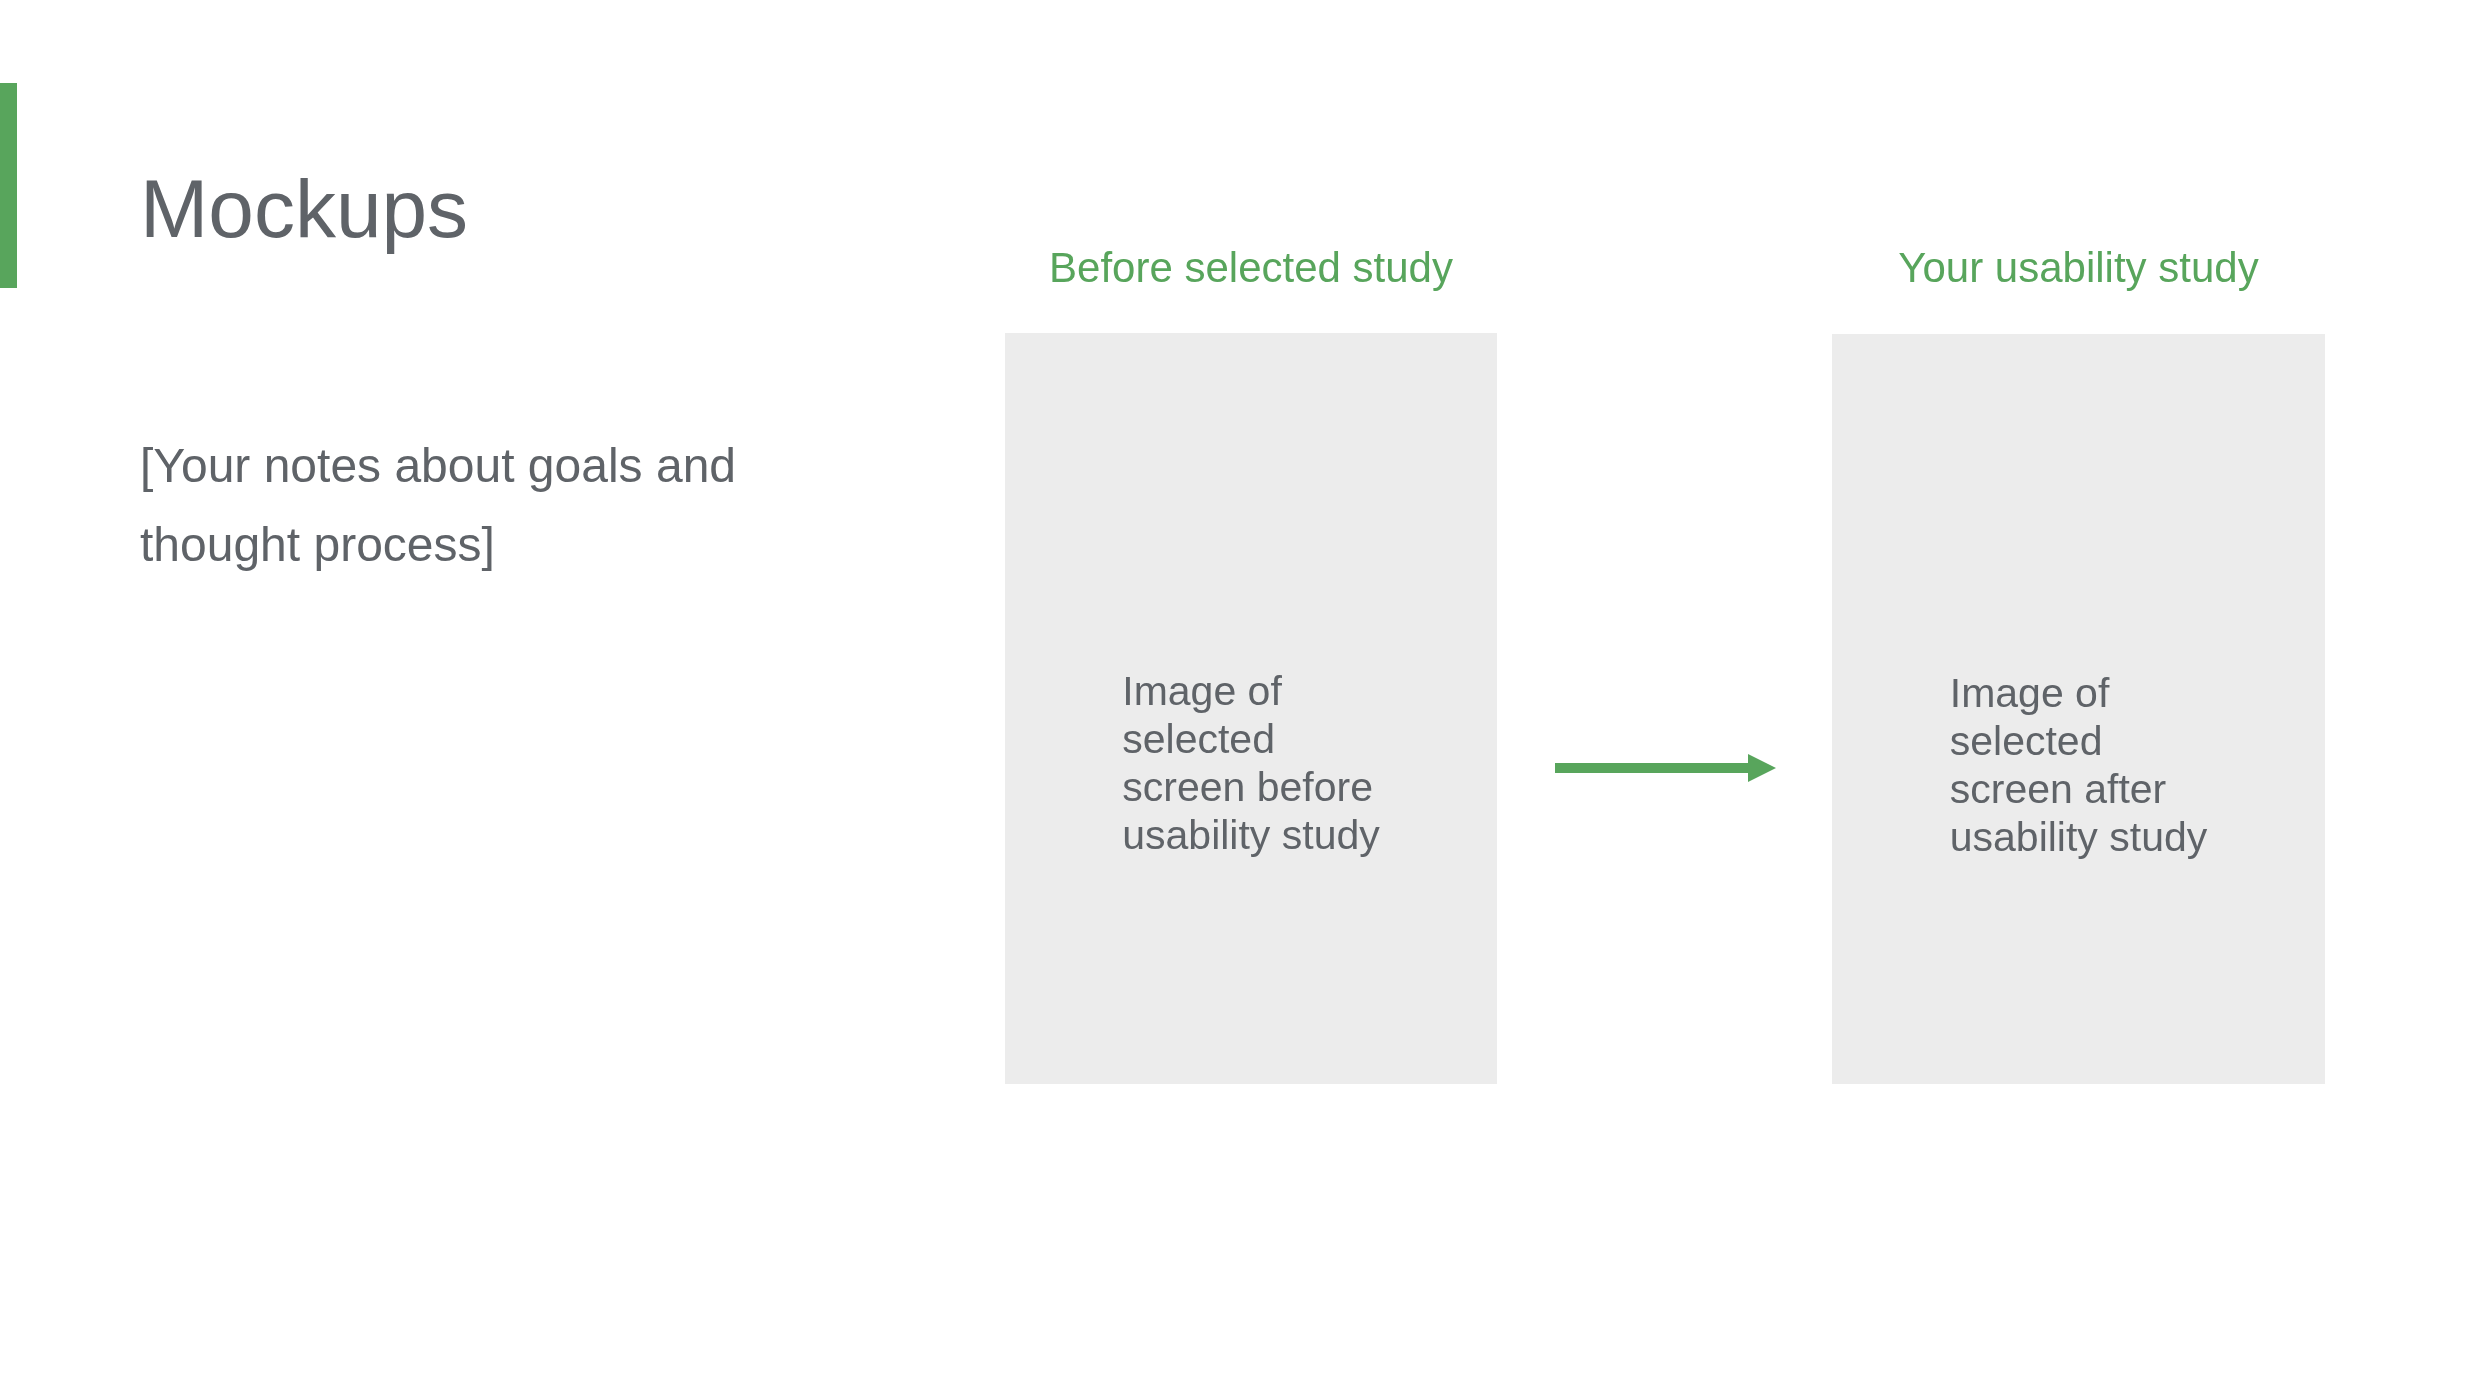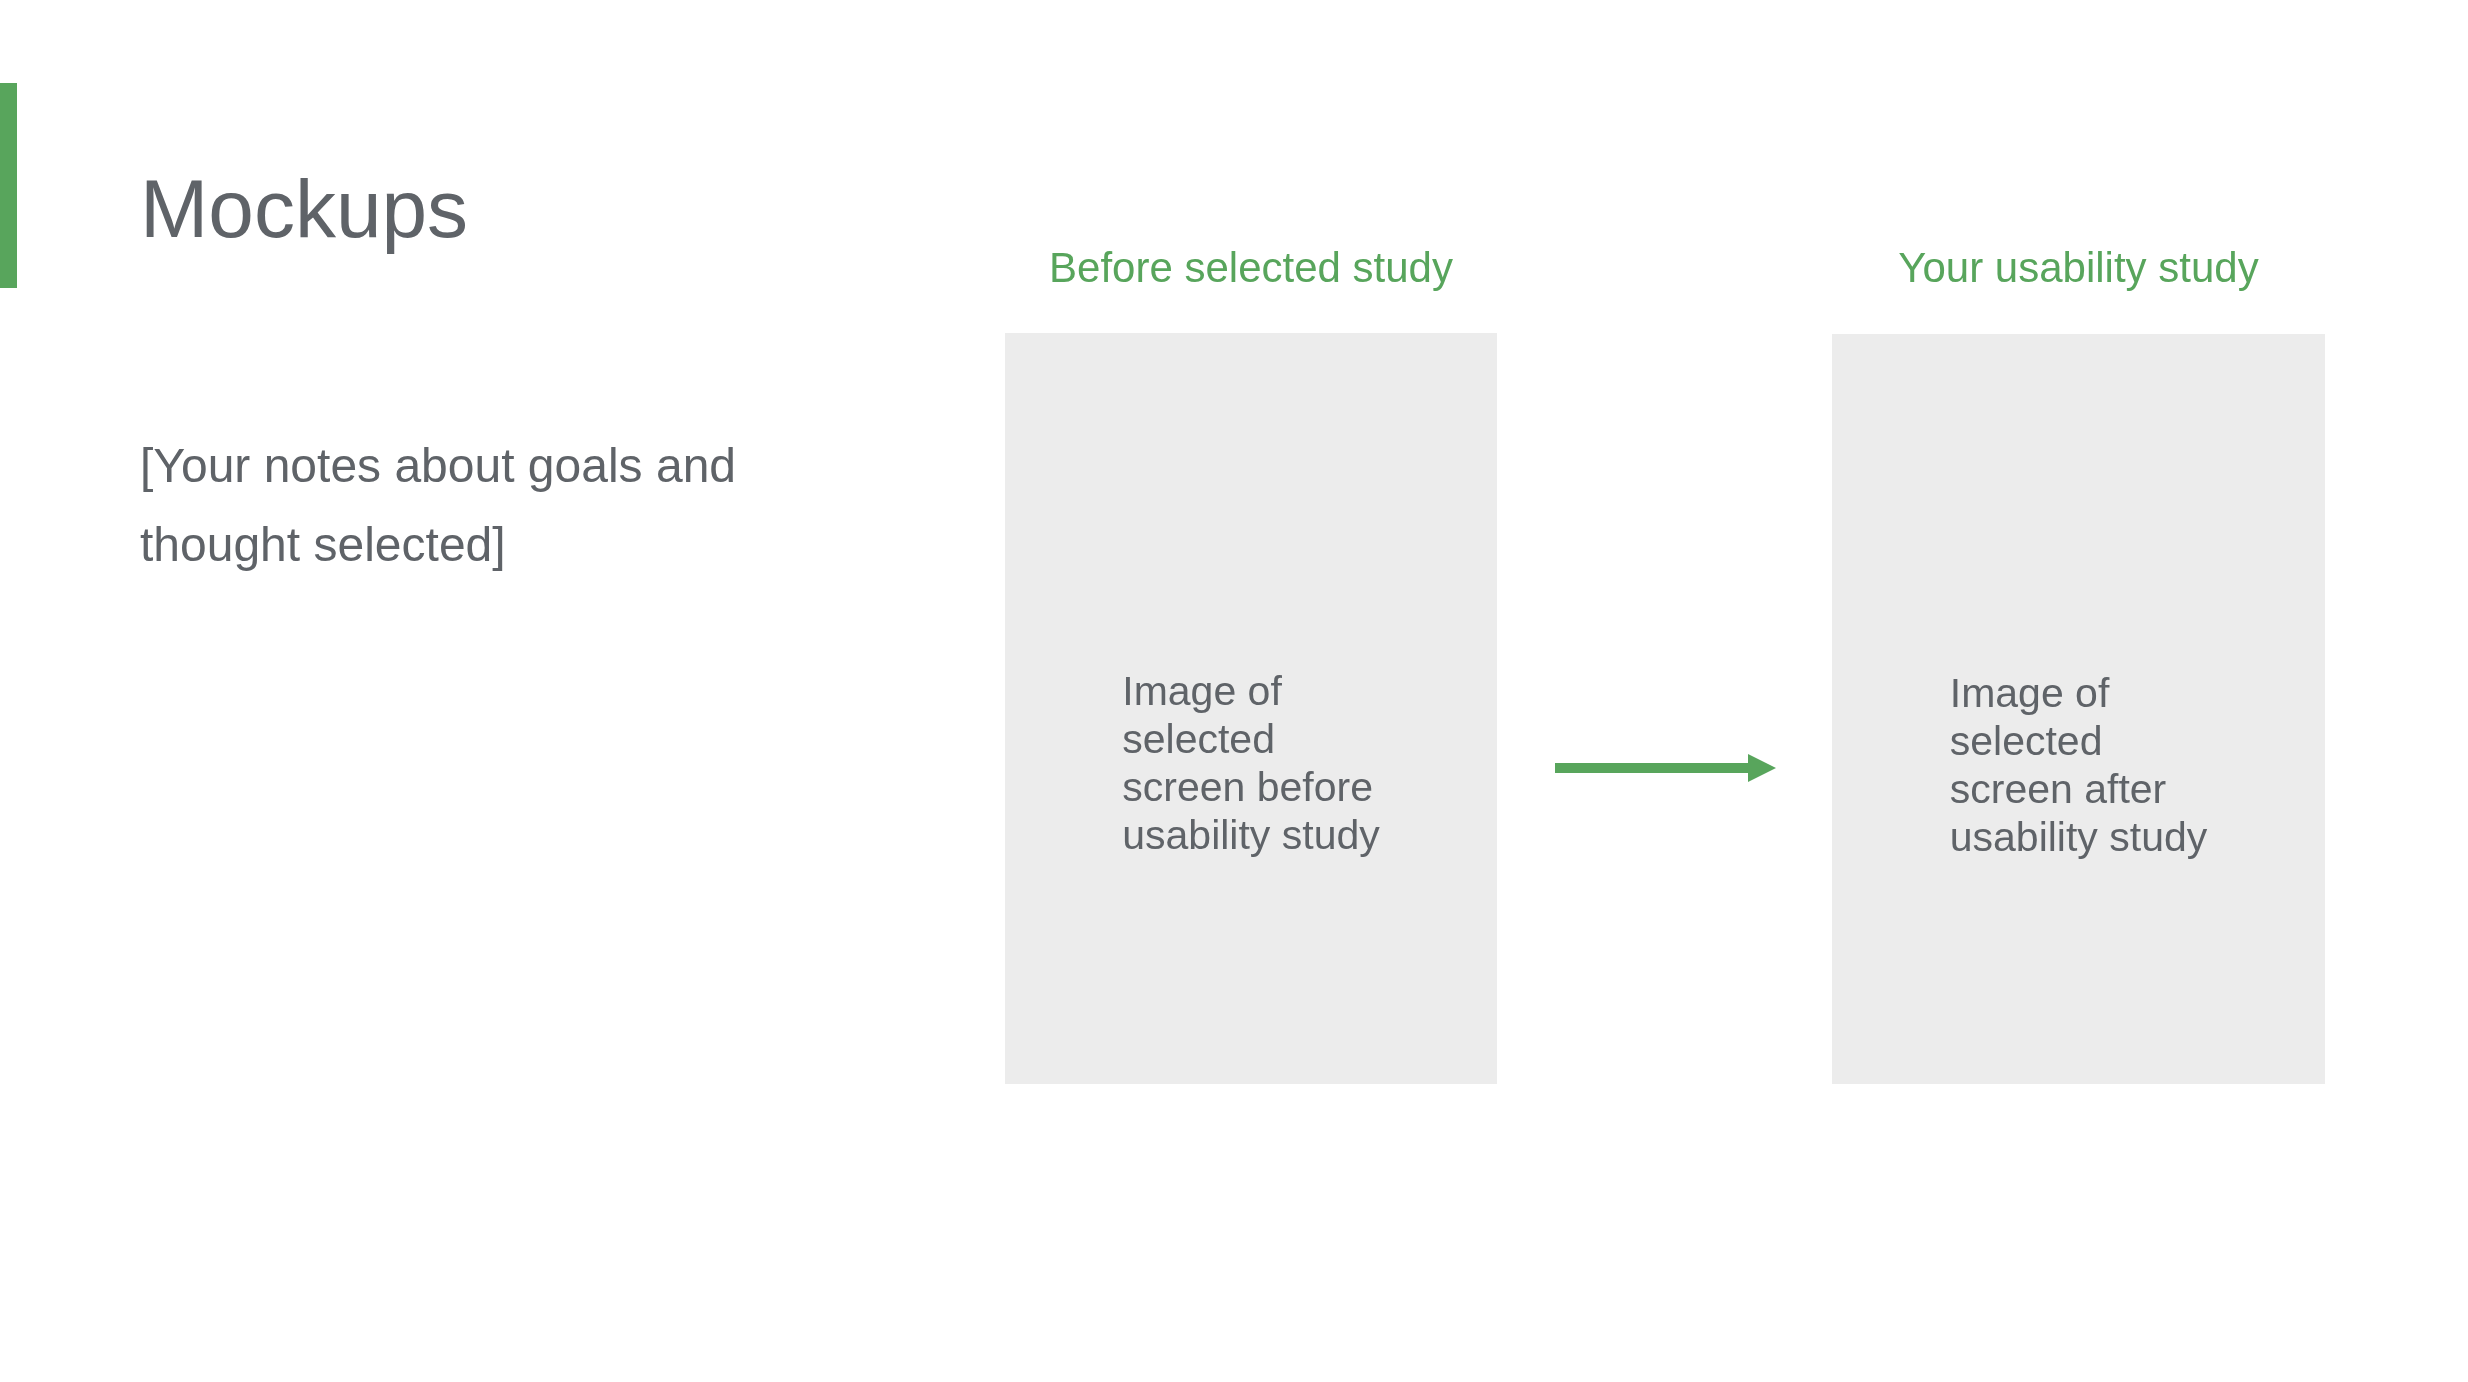--- a/index.html
+++ b/index.html
@@ -111,21 +111,21 @@
 </head>
 <body>
 
 <div class="slide">
 
   <div class="accent-bar"></div>
 
   <h1 class="title">Mockups</h1>
 
   <p class="notes">[Your notes about goals and
-thought selected]</p>
+thought process]</p>
 
   <div class="col-label before">Before selected study</div>
 
   <div class="placeholder before">
     <span class="ph-text">Image of
 selected
 screen before
 usability study</span>
   </div>
 

